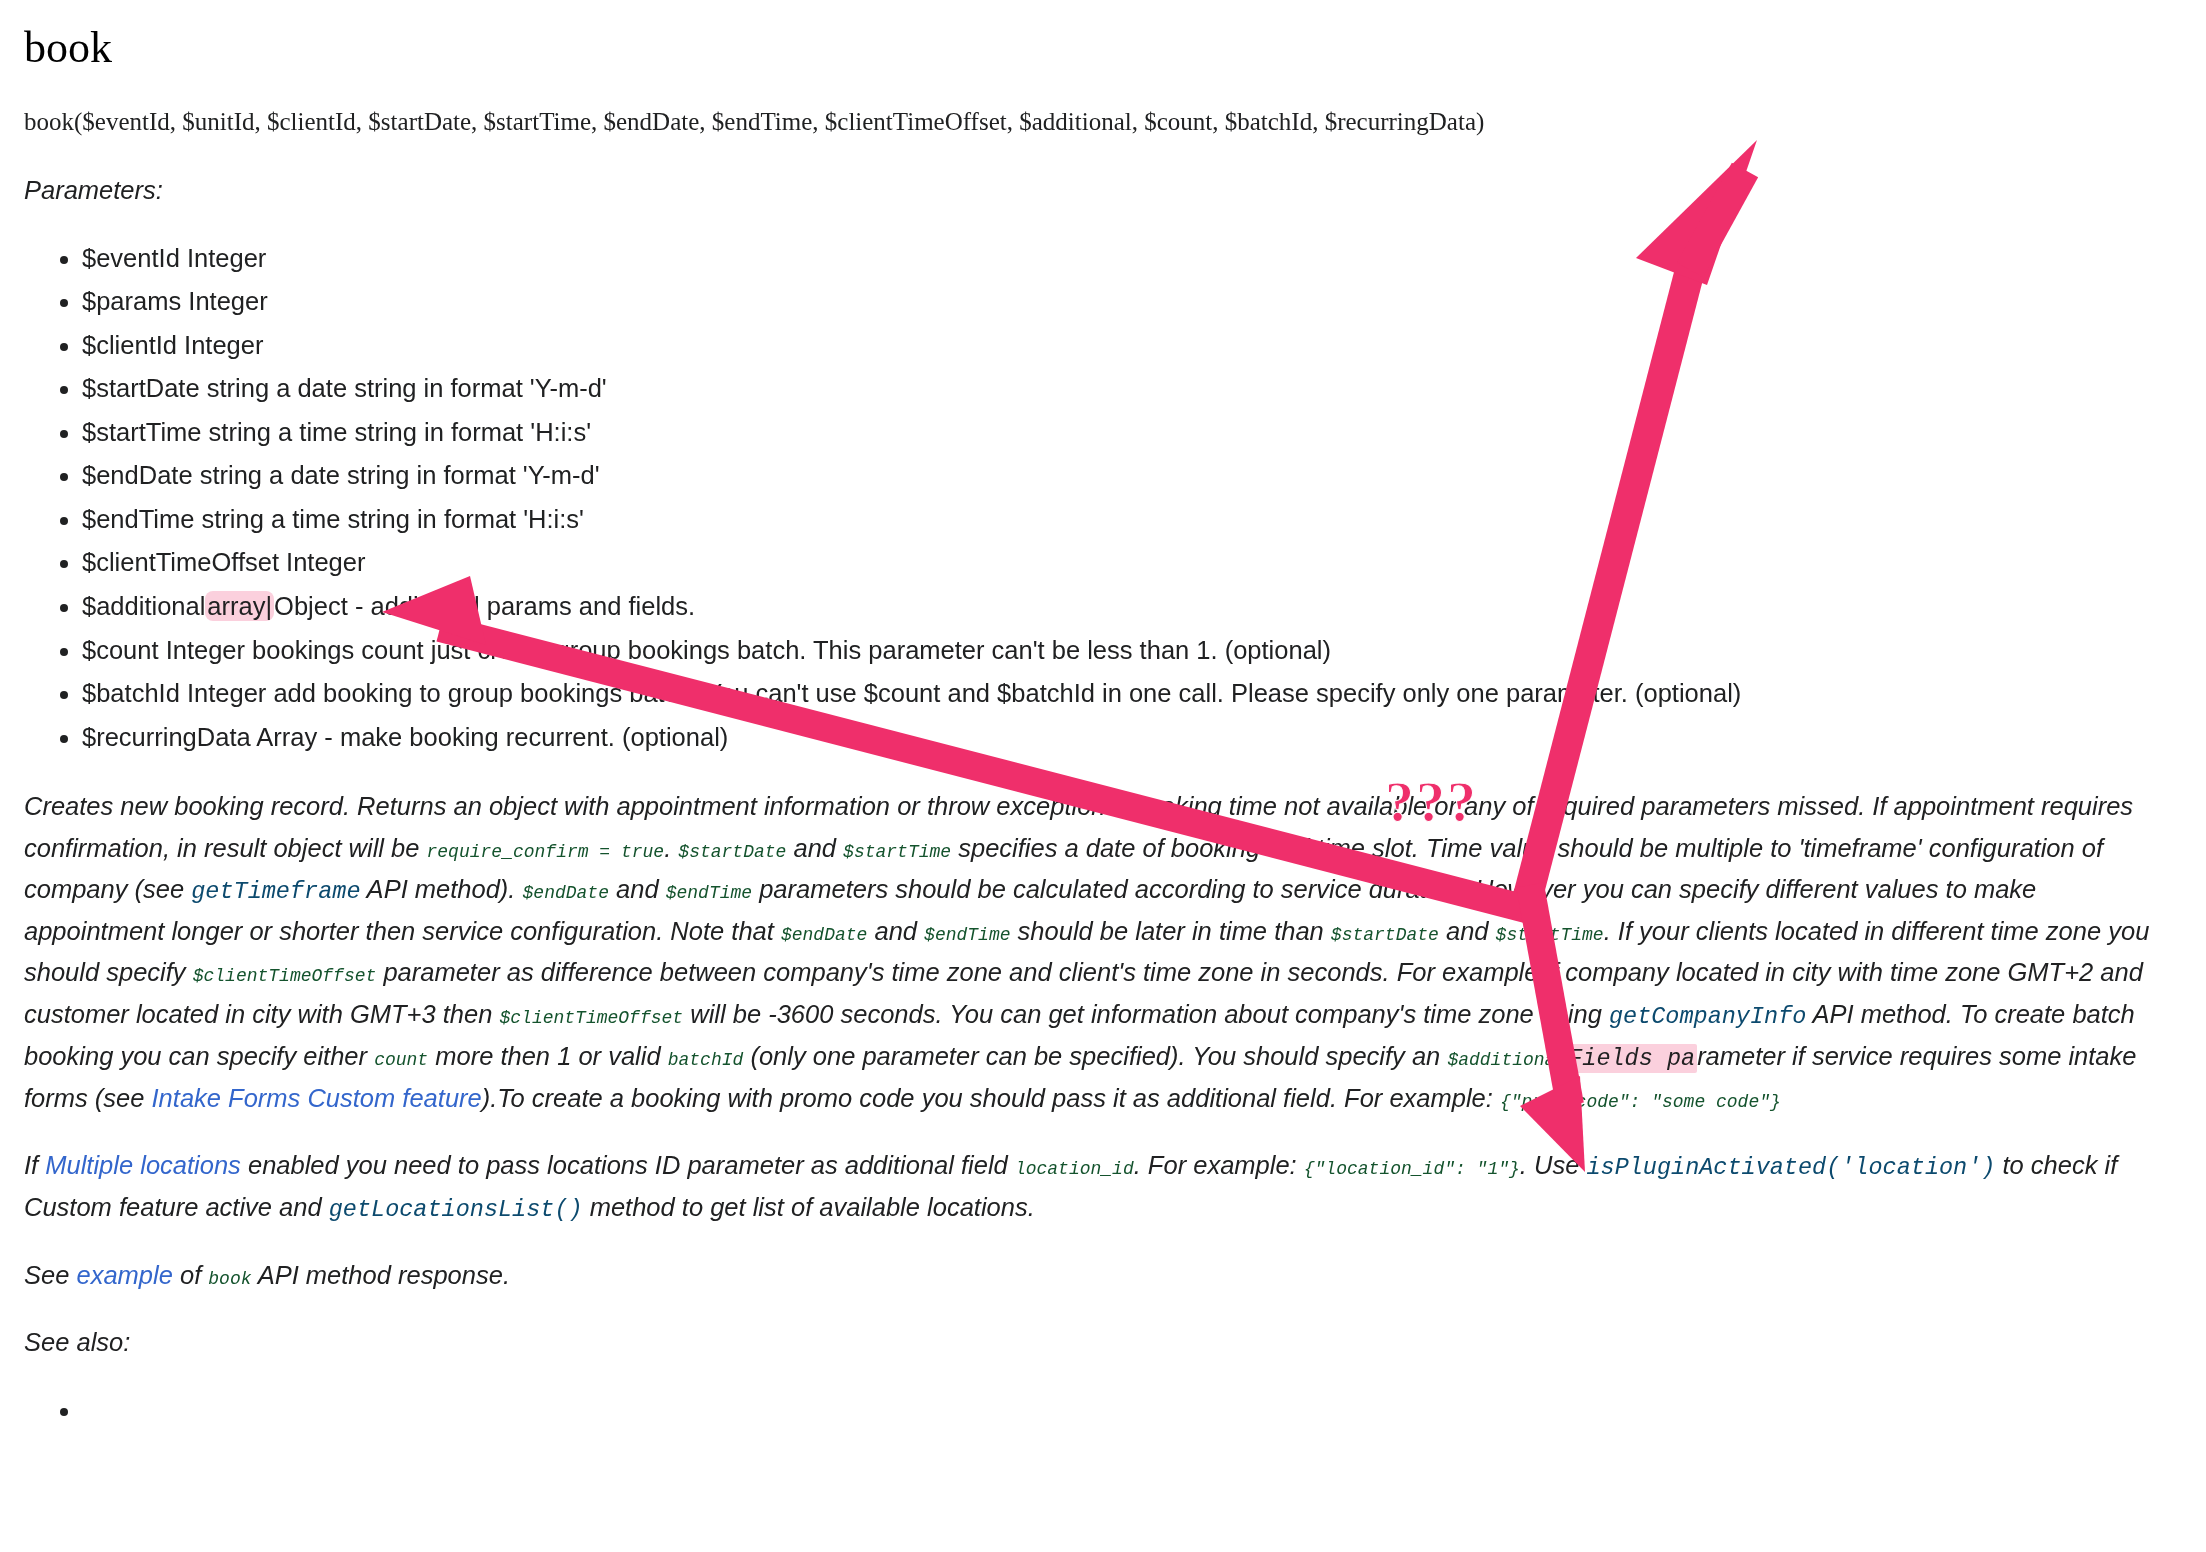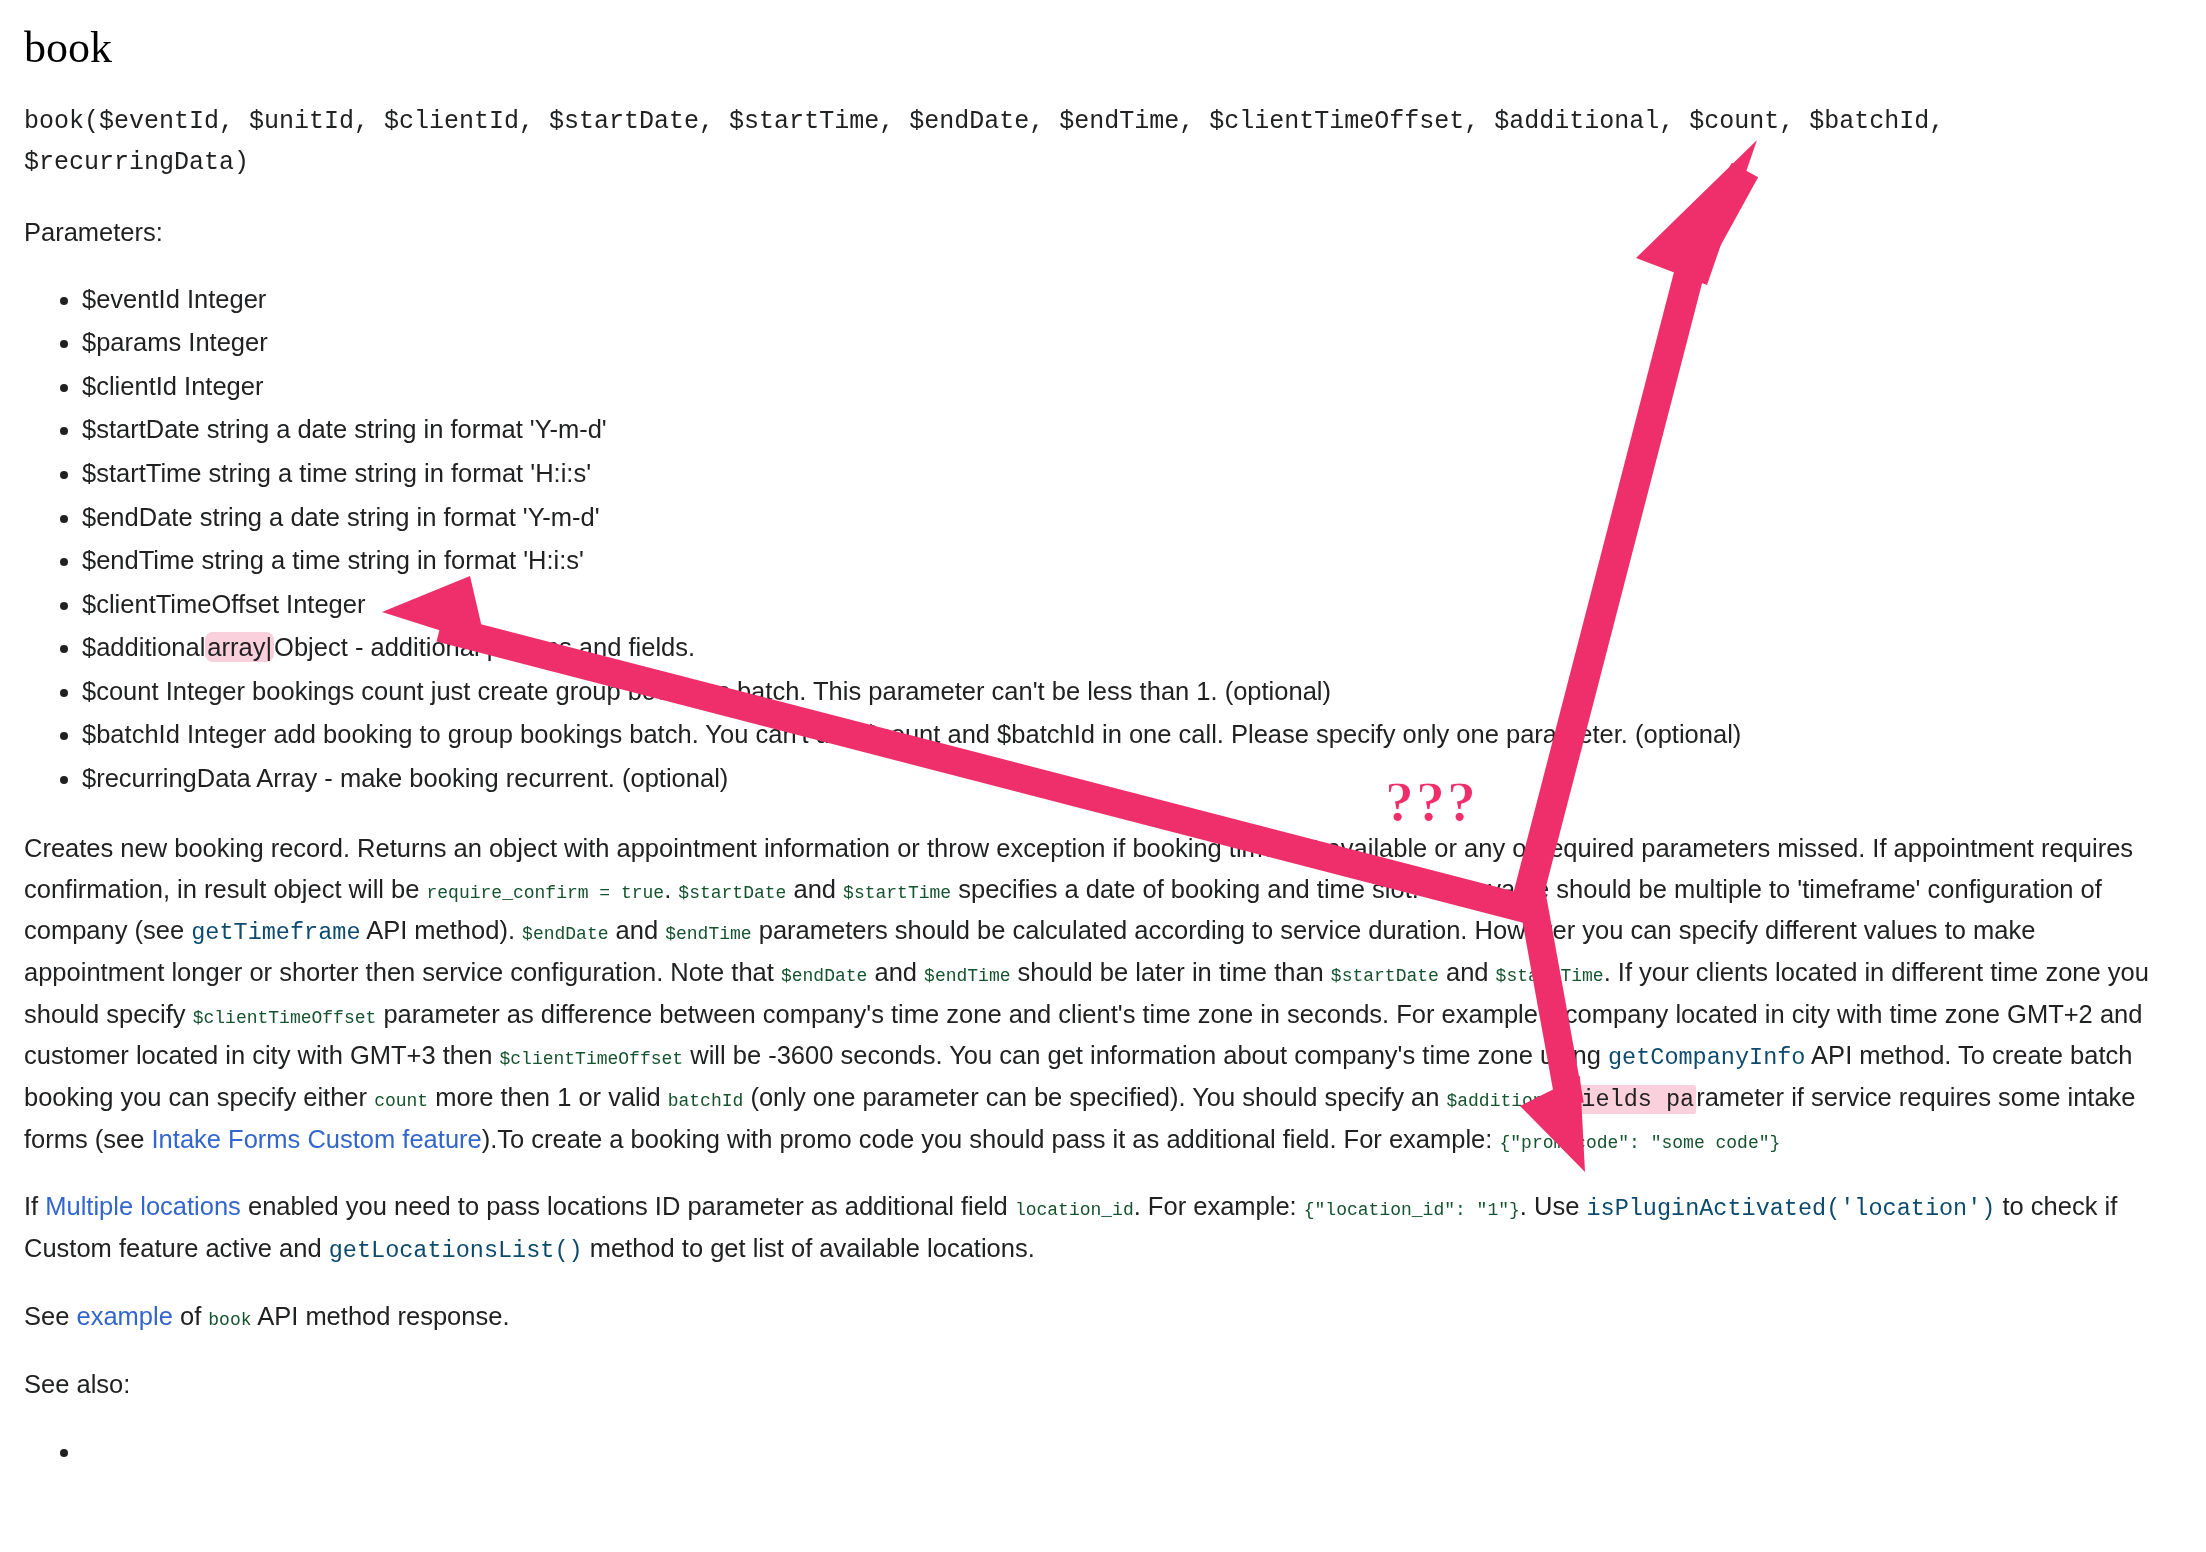--- a/index.html
+++ b/index.html
@@ -24,32 +24,33 @@
   }
   h1.title {
     font-family: "Liberation Serif", serif;
     font-size: 44px;
     font-weight: 400;
     line-height: 1.25;
     margin: 6px 0 26px 0;
     color: #000;
   }
   .sig {
-    font-family: Liberation Mono, monospace;
+    font-family: Liberation Serif, serif;
     font-size: 25px;
     line-height: 1.65;
     color: #202122;
     margin: 0 0 28px 0;
     max-width: 2000px;
   }
   p.para {
     font-size: 25.5px;
     line-height: 1.62;
     margin: 12px 0 26px 0;
     color: #202122;
+    font-style: italic;
   }
   ul.params {
     margin: 0 0 28px 0;
     padding-left: 58px;
     list-style: disc;
   }
   ul.params li {
     font-size: 25.5px;
     line-height: 1.63;
     margin: 0 0 2px 0;

